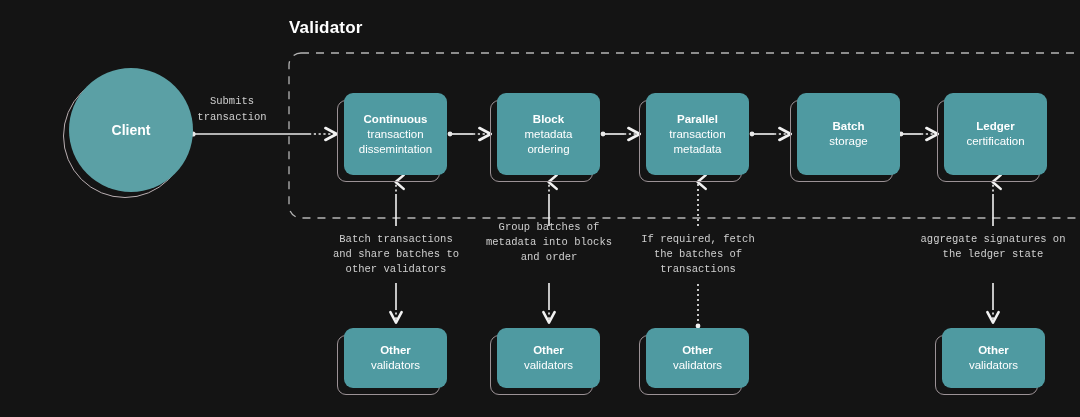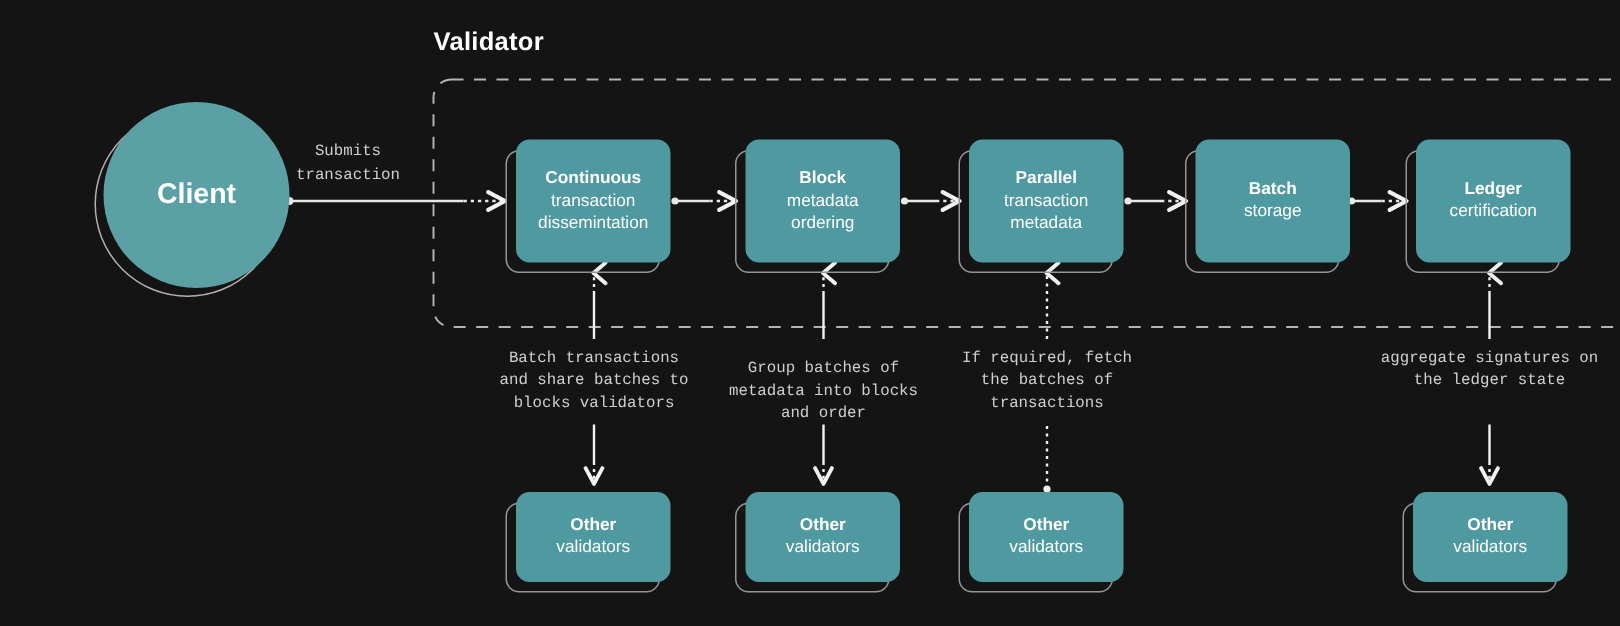--- a/index.html
+++ b/index.html
@@ -54,21 +54,21 @@
     width: 124px;
     height: 124px;
     border-radius: 50%;
     background: #5ba0a5;
     display: flex;
     align-items: center;
     justify-content: center;
   }
   .client-label {
     color: #ffffff;
-    font-size: 19px;
+    font-size: 14px;
     font-weight: bold;
     text-align: right;
   }
 
   
   .node {
     position: absolute;
     box-sizing: border-box;
   }
   .node .shadow {
@@ -135,21 +135,21 @@
   .cap-edge {
     position: absolute;
     font-family: "Liberation Mono", "DejaVu Sans Mono", monospace;
     font-size: 10.5px;
     line-height: 16px;
     color: #cfcfcf;
     text-align: center;
     white-space: nowrap;
   }
   .cap0 { left: 360px; top: 232px; transform: translateX(-50%); }
-  .cap1 { left: 513px; top: 239px; transform: translateX(-50%); }
+  .cap1 { left: 513px; top: 220px; transform: translateX(-50%); }
   .cap2 { left: 662px; top: 232px; transform: translateX(-50%); text-align: center; }
   .cap3 { left: 957px; top: 232px; transform: translateX(-50%); }
   .cap-submits { left: 196px; top: 93px; transform: translateX(-50%); }
 </style>
 </head>
 <body>
 
 <div id="canvas">
 
   <svg class="layer" viewBox="0 0 1080 417">
@@ -278,21 +278,21 @@
     <div class="shadow"></div>
     <div class="face">
       <span class="lead">Ledger</span>
       <span>certification</span>
     </div>
   </div>
 
   <div class="caption cap0">
     <div>Batch transactions</div>
     <div>and share batches to</div>
-    <div>blocks validators</div>
+    <div>other validators</div>
   </div>
 
   <div class="caption cap1">
     <div>Group batches of</div>
     <div>metadata into blocks</div>
     <div>and order</div>
   </div>
 
   <div class="caption cap2">
     <div>If required, fetch</div>

